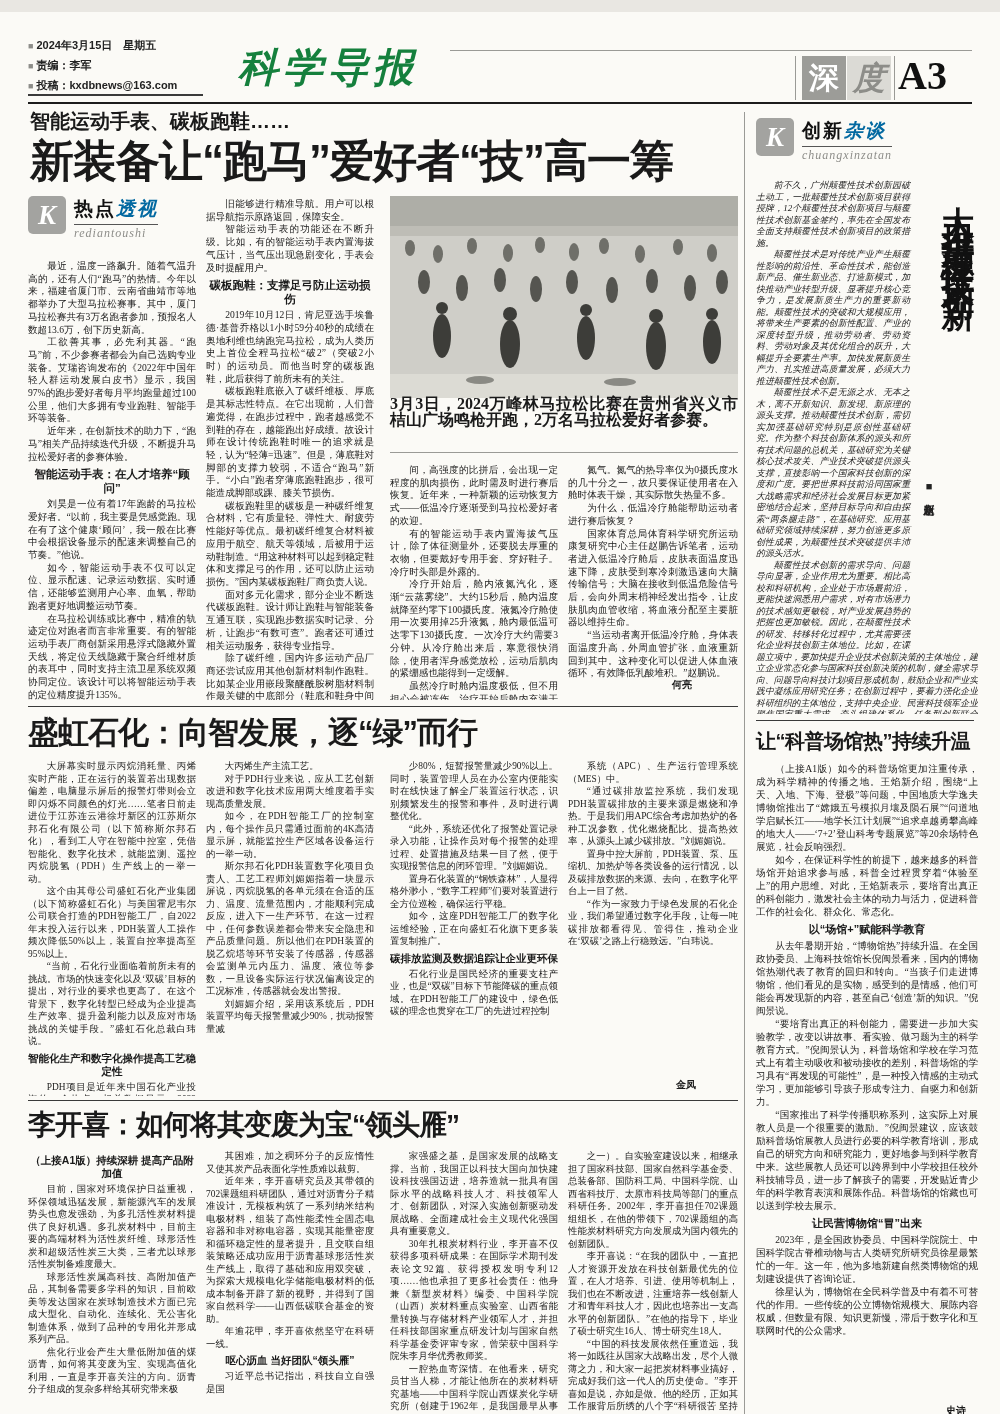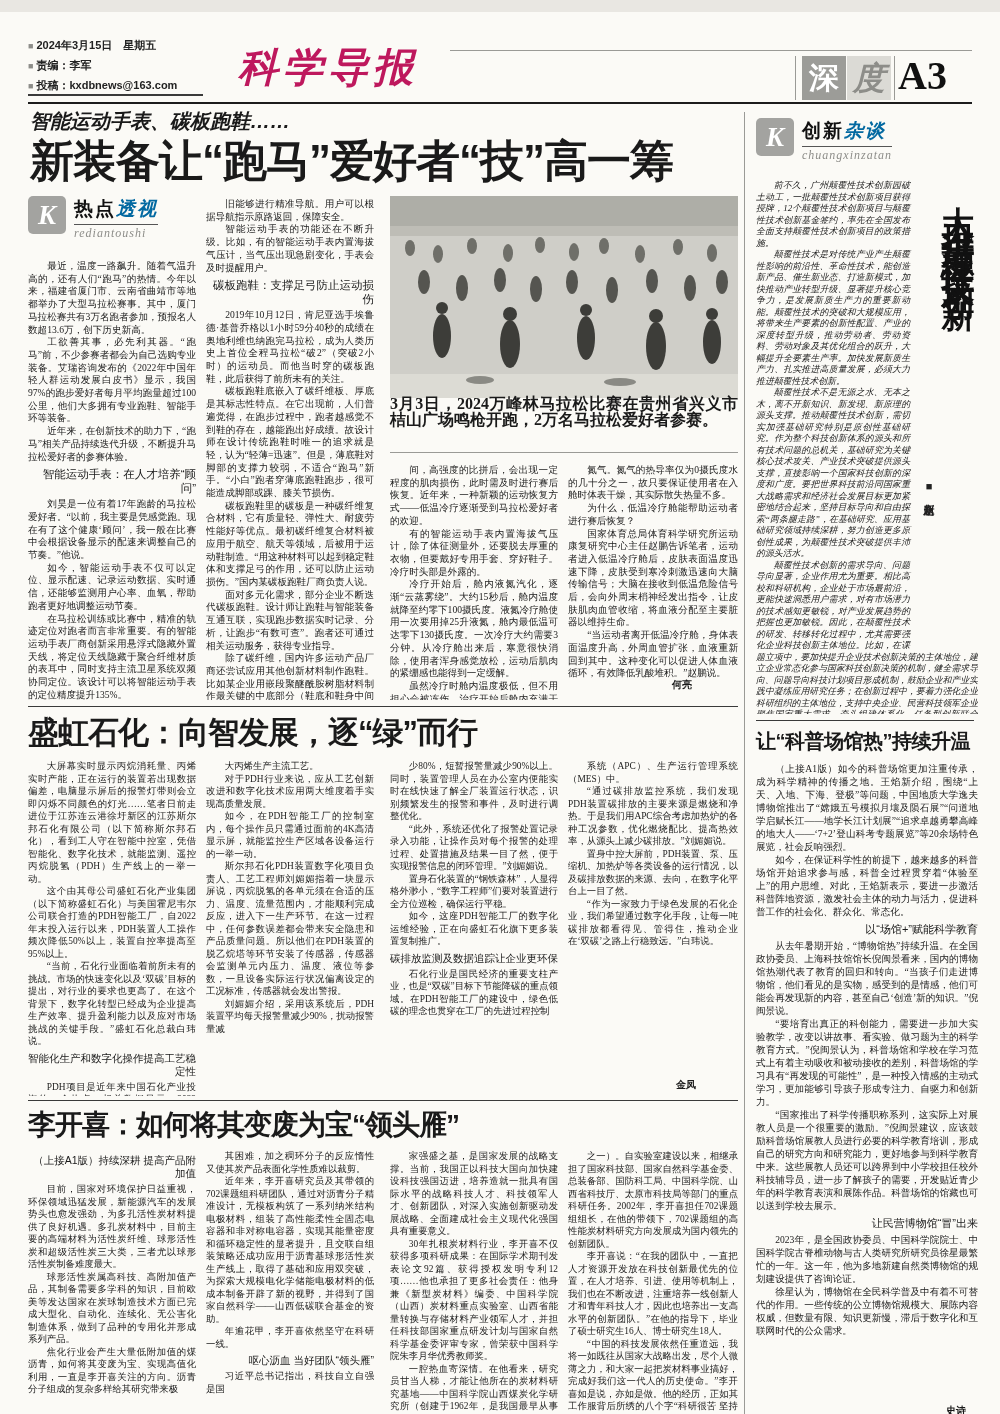--- a/index.html
+++ b/index.html
@@ -7,46 +7,46 @@
         font-family:"Liberation Serif","DejaVu Serif",serif;color:#1a1a1a;}
   .abs{position:absolute;}
   .rule{position:absolute;background:#3a3a3a;}
   .lightrule{position:absolute;background:#9a9a96;}
 
   
   .hdr-left{left:28px;top:24px;width:195px;font-family:"Liberation Sans",sans-serif;
             font-size:11px;font-weight:700;line-height:19px;color:#222;}
   .hdr-left .mk{color:#8d8d89;font-size:9px;margin-right:3px;}
   .masthead{left:238px;top:28px;width:240px;font-style:italic;font-weight:700;font-size:40px;
-            color:#be185d;letter-spacing:5px;font-family:"DejaVu Serif",serif;}
+            color:#15803d;letter-spacing:5px;font-family:"DejaVu Serif",serif;}
   .sec-box{position:absolute;top:44px;width:44px;height:44px;text-align:center;line-height:44px;}
   .sec-shen{left:802px;background:#9c9c98;color:#fff;font-size:30px;font-weight:700;
             font-family:"Liberation Sans",sans-serif;}
   .sec-du{left:847px;background:#dbdad5;color:#8d8d89;font-size:32px;font-style:italic;font-weight:700;}
   .pageno{position:absolute;left:898px;top:40px;font-size:40px;font-weight:700;color:#111;
           font-family:"Liberation Serif",serif;text-align:center;}
 
   
-  .kicker{left:30px;top:96px;font-family:"Liberation Sans",sans-serif;font-size:20px;font-weight:700;font-style:italic;}
+  .kicker{left:30px;top:96px;font-family:"Liberation Sans",sans-serif;font-size:20px;font-weight:700;}
   .headline-main{left:30px;top:120px;width:710px;font-family:"Liberation Sans",sans-serif;
                  font-size:44px;font-weight:900;letter-spacing:-1px;white-space:nowrap;}
   .klogo{display:flex;align-items:flex-start;}
   .kbox{width:38px;height:38px;background:#a3a3a0;border-radius:5px;color:#fff;text-align:center;
         line-height:38px;font-size:27px;font-weight:700;font-family:"Liberation Serif",serif;font-style:italic;}
   .klogo-right{margin-left:8px;}
   .klogo-title{font-size:19px;letter-spacing:2px;}
   .klogo-title .b{font-family:"Liberation Sans",sans-serif;font-weight:900;color:#111;}
   .klogo-title .g{font-style:italic;color:#0369a1;font-weight:700;}
   .klogo-py{border-top:1px solid #555;margin-top:2px;padding-top:1px;font-style:italic;
             color:#8d8d89;font-size:12px;letter-spacing:1px;}
 
   .col{position:absolute;overflow:hidden;text-align:justify;}
   .lead-col{font-size:9.6px;line-height:12.7px;}
   .bp{margin:0;text-indent:2em;text-align:justify;}
-  .sub{font-family:"Liberation Sans",sans-serif;font-weight:400;text-indent:0;text-align:right;
+  .sub{font-family:"Liberation Sans",sans-serif;font-weight:700;text-indent:0;text-align:center;
        font-size:11.5px;margin:4px 0 3px 0;line-height:14px;}
   .abs-byline{position:absolute;font-weight:700;font-size:10px;background:#fbfaf6;padding:0 8px 0 12px;}
 
   .photo{left:390px;top:184px;width:348px;height:202px;overflow:hidden;}
   .caption{left:390px;top:384px;width:348px;font-size:16px;font-weight:700;line-height:16px;text-align:justify;}
 
   
   .czt-art{font-size:8.9px;line-height:11.5px;overflow:hidden;}
   .czt-art .bp{font-style:italic;}
   .vt-wrap{float:right;width:64px;height:462px;position:relative;margin-left:4px;}
@@ -202,21 +202,21 @@
         <p class="bp">颠覆性技术是对传统产业产生颠覆性影响的前沿性、革命性技术，能创造新产品、催生新业态、打造新模式，加快推动产业转型升级、显著提升核心竞争力，是发展新质生产力的重要新动能。颠覆性技术的突破和大规模应用，将带来生产要素的创新性配置、产业的深度转型升级，推动劳动者、劳动资料、劳动对象及其优化组合的跃升，大幅提升全要素生产率。加快发展新质生产力、扎实推进高质量发展，必须大力推进颠覆性技术创新。</p>
         <p class="bp">颠覆性技术不是无源之水、无本之木，离不开新知识、新发现、新原理的源头支撑。推动颠覆性技术创新，需切实加强基础研究特别是原创性基础研究。作为整个科技创新体系的源头和所有技术问题的总机关，基础研究为关键核心技术攻关、产业技术突破提供源头支撑，直接影响一个国家科技创新的深度和广度。要把世界科技前沿同国家重大战略需求和经济社会发展目标更加紧密地结合起来，坚持目标导向和自由探索“两条腿走路”，在基础研究、应用基础研究领域持续深耕，努力创造更多原创性成果，为颠覆性技术突破提供丰沛的源头活水。</p>
         <p class="bp">颠覆性技术创新的需求导向、问题导向显著，企业作用尤为重要。相比高校和科研机构，企业处于市场最前沿，更能快速洞悉用户需求，对有市场潜力的技术感知更敏锐，对产业发展趋势的把握也更加敏锐。因此，在颠覆性技术的研发、转移转化过程中，尤其需要强化企业科技创新主体地位。比如，在课题立项中，要加快提升企业技术创新决策的主体地位，建立企业常态化参与国家科技创新决策的机制，健全需求导向、问题导向科技计划项目形成机制，鼓励企业和产业实践中凝练应用研究任务；在创新过程中，要着力强化企业科研组织的主体地位，支持中央企业、民营科技领军企业聚焦国家重大需求，牵头组建体系化、任务型创新联合体，加快形成企业主导的产学研深度融合。同时，要把人才、经费、研发平台等各类创新要素加快向企业特别是科技领军企业集聚，让企业真正成为“出题人”“答题人”“阅卷人”，在颠覆性技术创新中发挥更大作用。</p>
       </div>
   </div>
 
   <div class="rule" style="left:756px;top:708px;width:218px;height:1px;"></div>
   <div class="abs kp-headline">让“科普场馆热”持续升温</div>
   <div class="col kp-body" style="left:756px;top:750px;width:222px;height:656px;">
       <p class="bp">（上接A1版）如今的科普场馆更加注重传承，成为科学精神的传播之地。王焰新介绍，围绕“上天、入地、下海、登极”等问题，中国地质大学逸夫博物馆推出了“嫦娥五号模拟月壤及陨石展”“问道地学启赋长江——地学长江计划展”“追求卓越勇攀高峰的地大人——‘7+2’登山科考专题展览”等20余场特色展览，社会反响强烈。</p>
-      <p class="bp">如今，在保证科学性的前提下，越来越多的科普场馆开始追求参与感，科普全过程贯穿着“体验至上”的用户思维。对此，王焰新表示，要进一步激活科普阵地资源，激发社会主体的动力与活力，促进科普工作的社会化、群众化、常态化。</p>
+      <p class="bp">如今，在保证科学性的前提下，越来越多的科普场馆开始追求参与感，科普全过程贯穿着“体验至上”的用户思维。对此，王焰新表示，要培育出真正的科创能力，激发社会主体的动力与活力，促进科普工作的社会化、群众化、常态化。</p>
       <p class="bp sub">以“场馆+”赋能科学教育</p>
       <p class="bp">从去年暑期开始，“博物馆热”持续升温。在全国政协委员、上海科技馆馆长倪闽景看来，国内的博物馆热潮代表了教育的回归和转向。“当孩子们走进博物馆，他们看见的是实物，感受到的是情感，他们可能会再发现新的内容，甚至自己‘创造’新的知识。”倪闽景说。</p>
       <p class="bp">“要培育出真正的科创能力，需要进一步加大实验教学，改变以讲故事、看实验、做习题为主的科学教育方式。”倪闽景认为，科普场馆和学校在学习范式上有着主动吸收和被动接收的差别，科普场馆的学习具有“再发现的可能性”，是一种投入情感的主动式学习，更加能够引导孩子形成专注力、自驱力和创新力。</p>
       <p class="bp">“国家推出了科学传播职称系列，这实际上对展教人员是一个很重要的激励。”倪闽景建议，应该鼓励科普场馆展教人员进行必要的科学教育培训，形成自己的研究方向和研究能力，更好地参与到科学教育中来。这些展教人员还可以跨界到中小学校担任校外科技辅导员，进一步了解孩子的需要，开发贴近青少年的科学教育表演和展陈作品。科普场馆的馆藏也可以送到学校去展示。</p>
       <p class="bp sub">让民营博物馆“冒”出来</p>
       <p class="bp">2023年，是全国政协委员、中国科学院院士、中国科学院古脊椎动物与古人类研究所研究员徐星最繁忙的一年。这一年，他为多地新建自然类博物馆的规划建设提供了咨询论证。</p>
       <p class="bp">徐星认为，博物馆在全民科学普及中有着不可替代的作用。一些传统的公立博物馆规模大、展陈内容权威，但数量有限、知识更新慢，滞后于数字化和互联网时代的公众需求。</p>
     </div>
   <div class="abs abs-byline" style="right:26px;top:1392px;">史诗</div>
 

